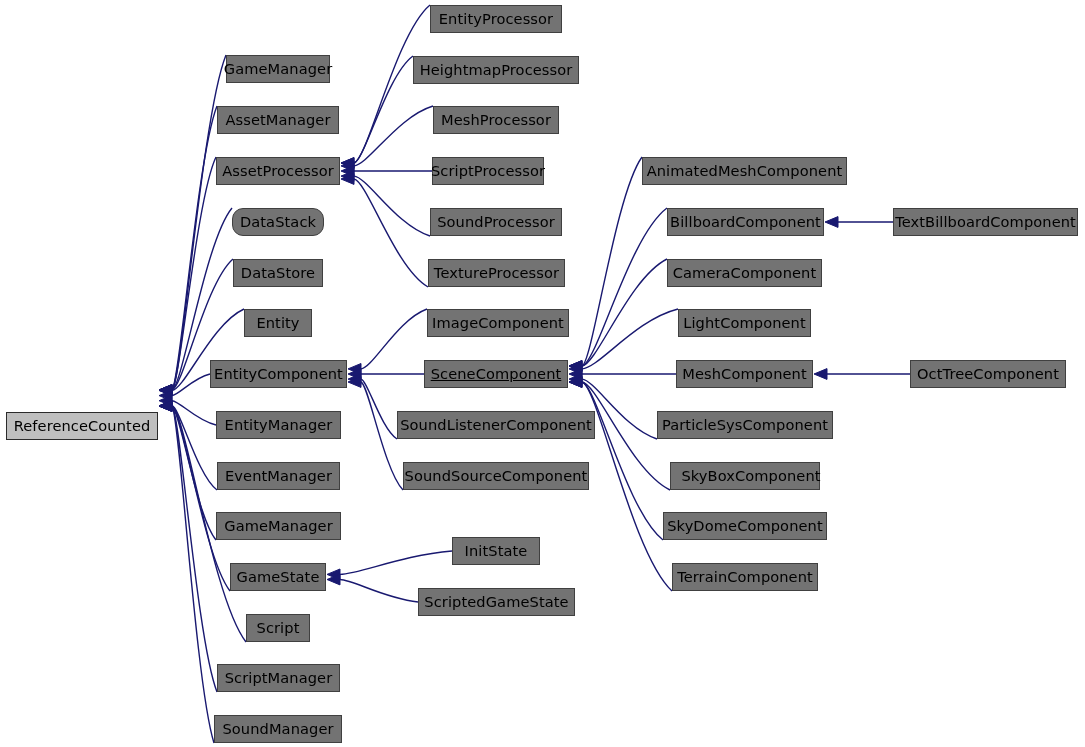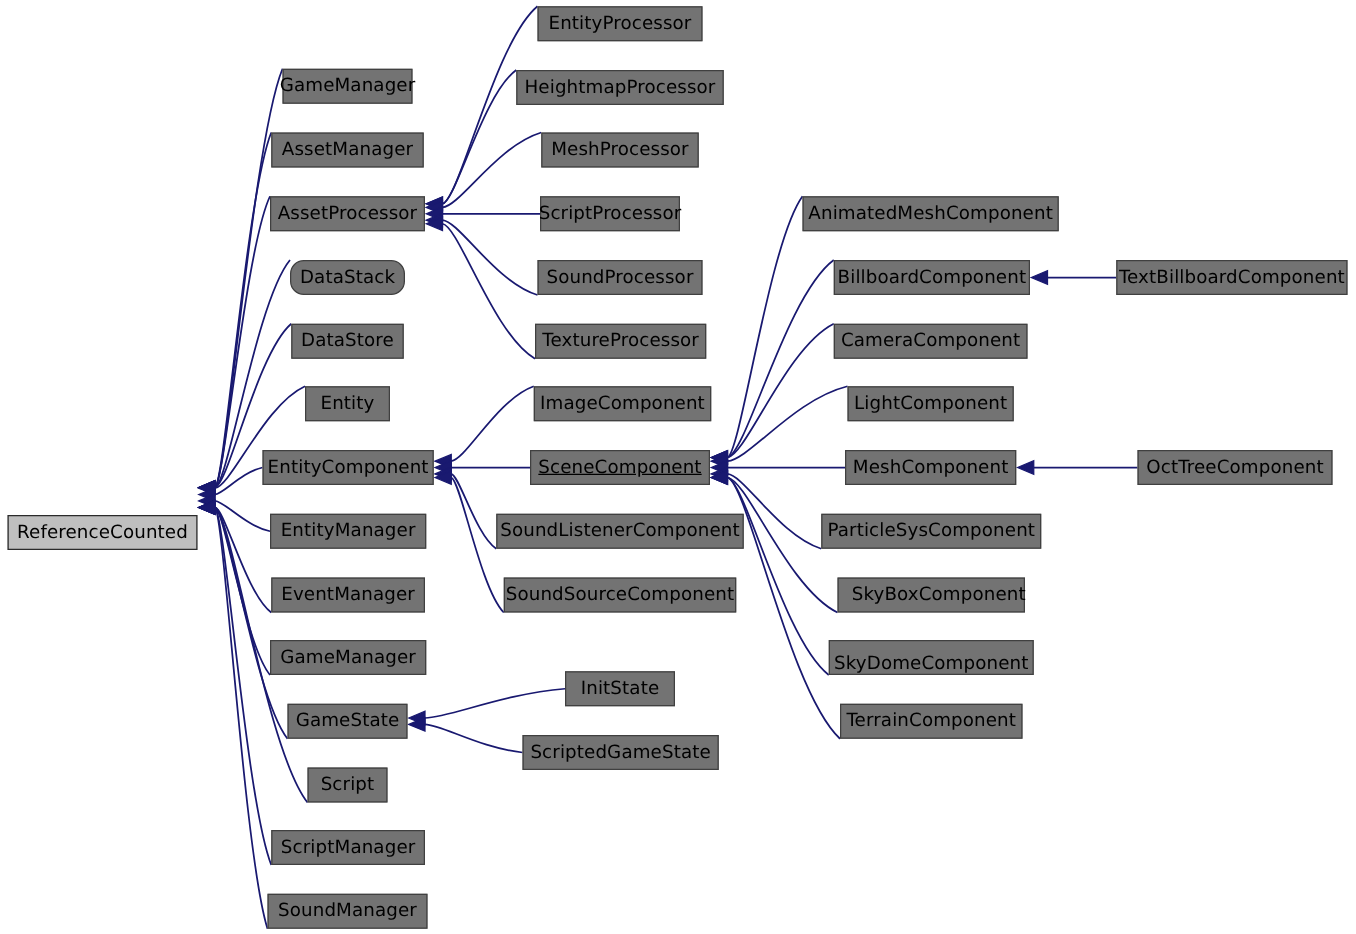--- a/index.html
+++ b/index.html
@@ -295,21 +295,21 @@
     </div>
     <div class="node" style="left: 676px; top: 360px; width: 137px; height: 28px;">
       <span class="node-label">MeshComponent</span>
     </div>
     <div class="node" style="left: 657px; top: 411px; width: 176px; height: 28px;">
       <span class="node-label">ParticleSysComponent</span>
     </div>
     <div class="node" style="left: 670px; top: 462px; width: 150px; height: 28px; padding-left: 12px;">
       <span class="node-label">SkyBoxComponent</span>
     </div>
-    <div class="node" style="left: 663px; top: 512px; width: 164px; height: 28px; align-items: flex-end;">
+    <div class="node" style="left: 663px; top: 512px; width: 164px; height: 28px;">
       <span class="node-label">SkyDomeComponent</span>
     </div>
     <div class="node" style="left: 672px; top: 563px; width: 146px; height: 28px;">
       <span class="node-label">TerrainComponent</span>
     </div>
     <div class="node" style="left: 893px; top: 208px; width: 185px; height: 28px;">
       <span class="node-label">TextBillboardComponent</span>
     </div>
     <div class="node" style="left: 910px; top: 360px; width: 156px; height: 28px;">
       <span class="node-label">OctTreeComponent</span>

